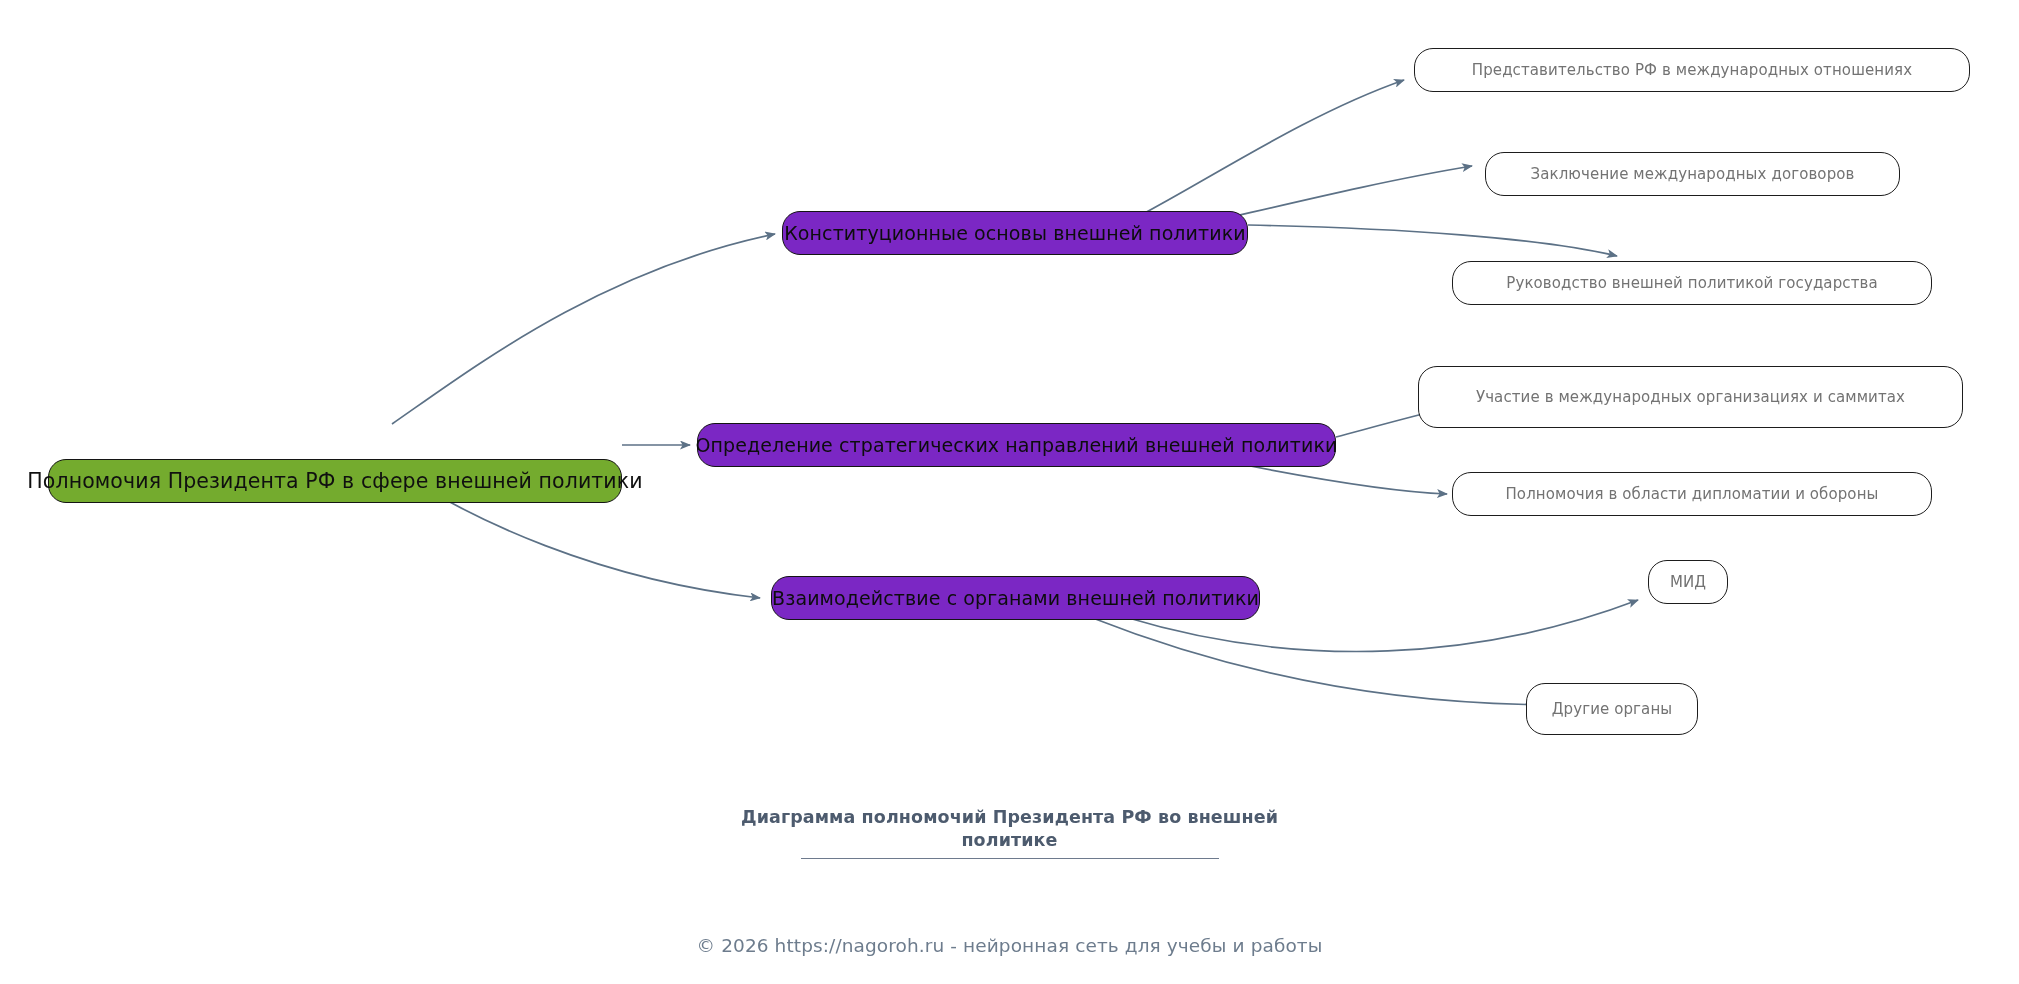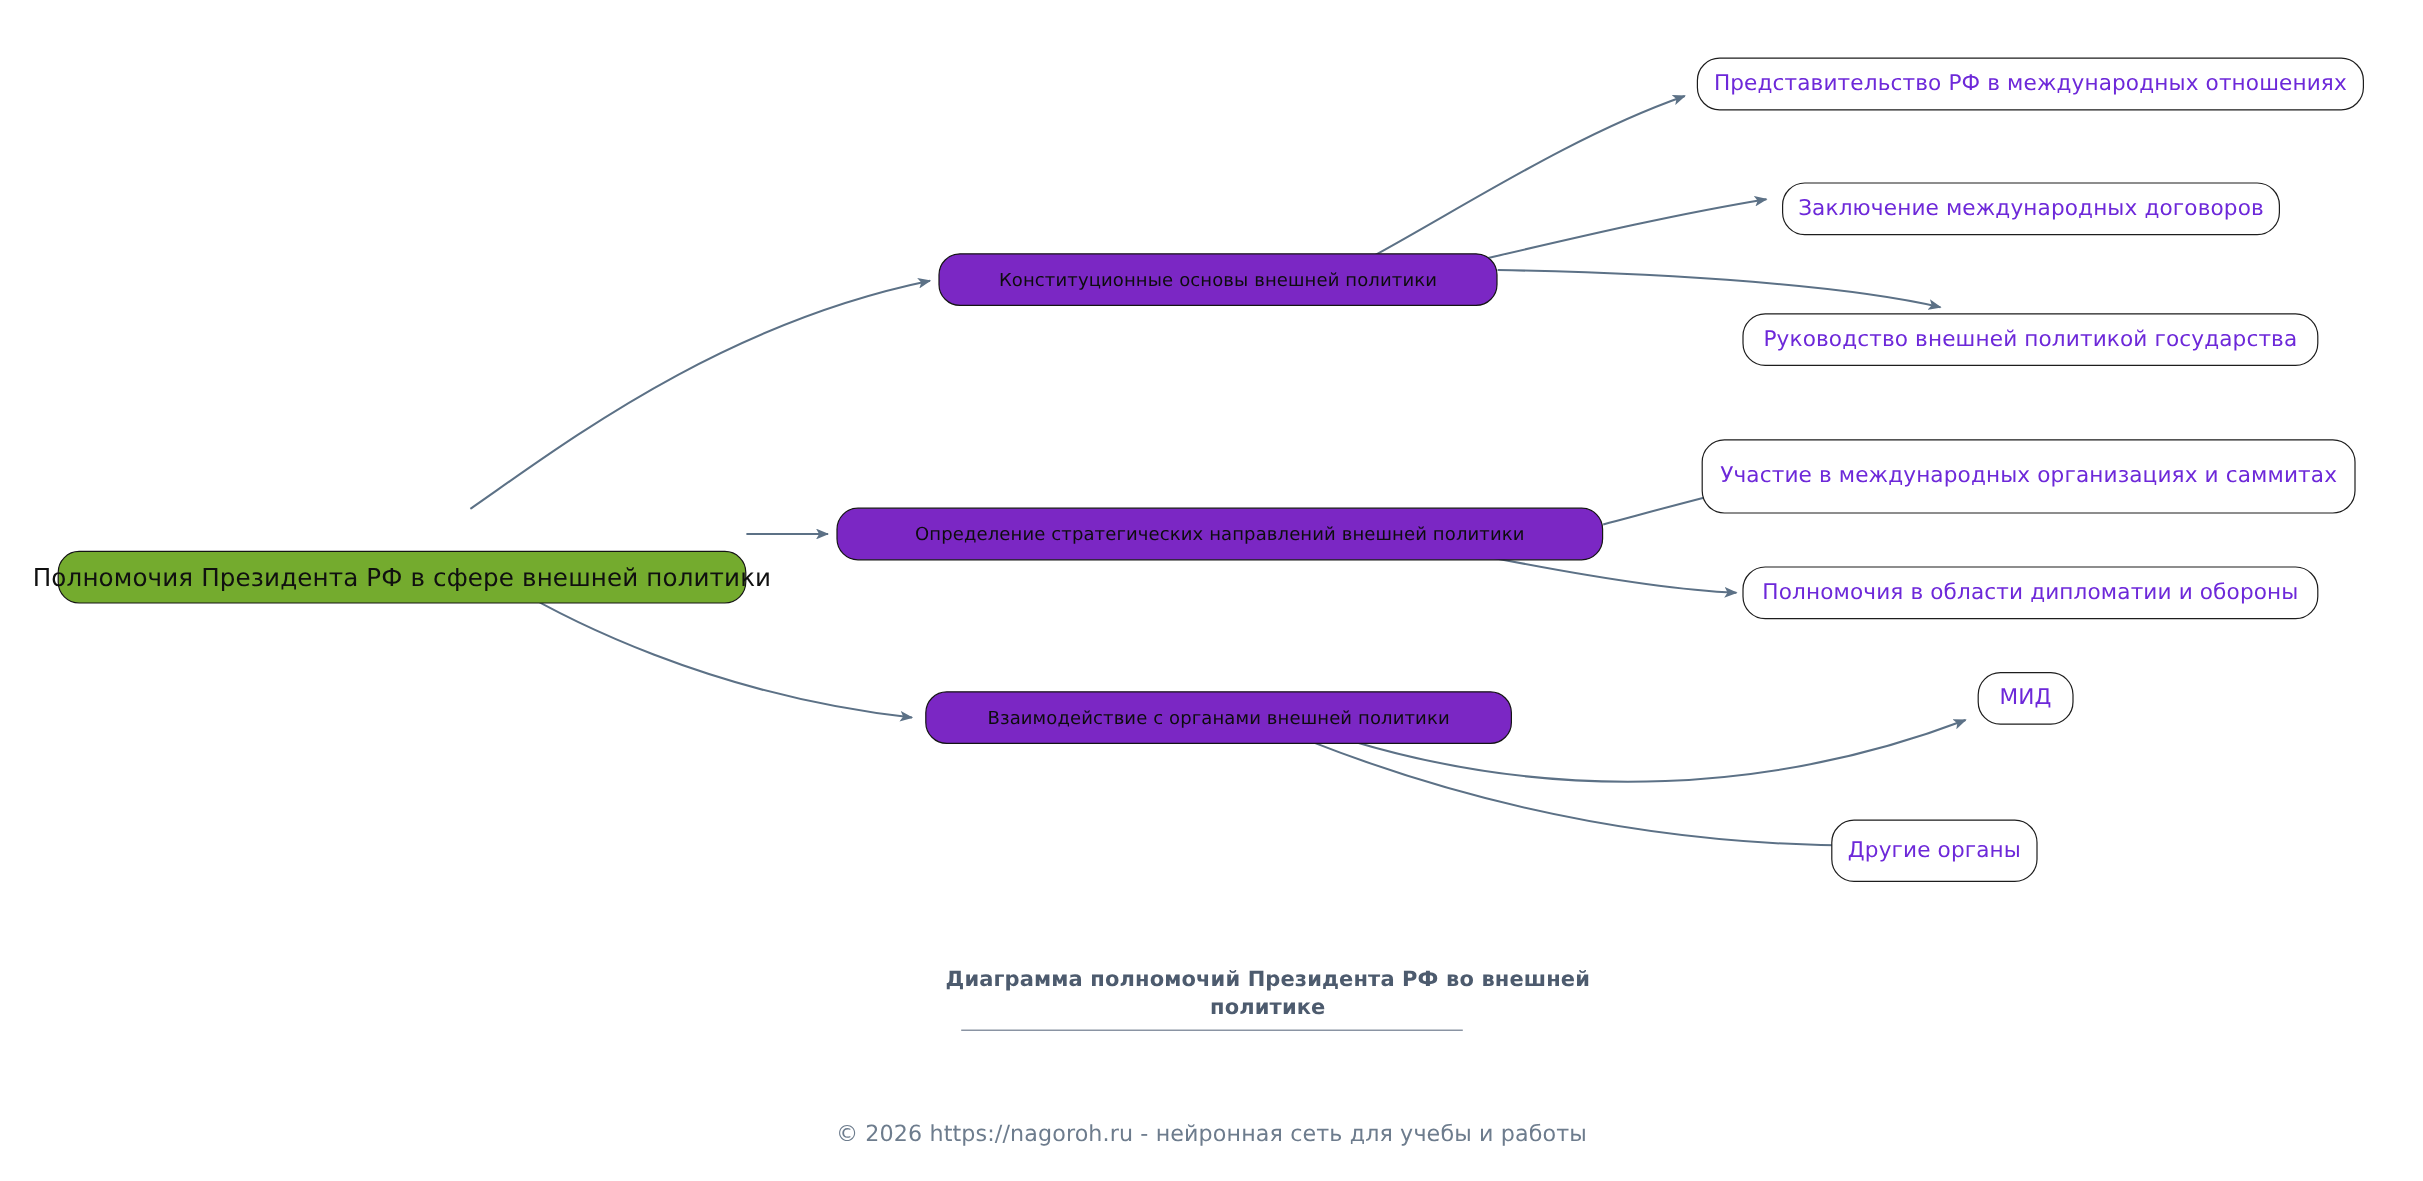--- a/index.html
+++ b/index.html
@@ -56,43 +56,42 @@
     border-radius: 18px;
     color: #101010;
     font-size: 20.5px;
     margin-top: 36px;
   }
   .node-branch {
     background: #7b27c4;
     border-color: #141414;
     border-radius: 18px;
     color: #0d0d0d;
-    font-size: 15px;
+    font-size: 19px;
     text-align: center;
   }
   .node-leaf {
     background: #ffffff;
     border-color: #1d1d1d;
     border-radius: 19px;
-    color: #6d28d9;
-    font-size: 18px;
+    color: #737373;
+    font-size: 15px;
   }
   .footer-title {
     position: absolute;
     left: 50%;
     transform: translateX(-50%);
     top: 806px;
     width: 540px;
     text-align: center;
     font-size: 17.5px;
     font-weight: bold;
     line-height: 1.32;
     color: #4d5b6e;
     letter-spacing: 0.1px;
-    margin-left: 47px;
   }
   .footer-rule {
     position: absolute;
     left: 50%;
     transform: translateX(-50%);
     top: 858px;
     width: 418px;
     height: 1px;
     background: #6e7a8d;
   }

